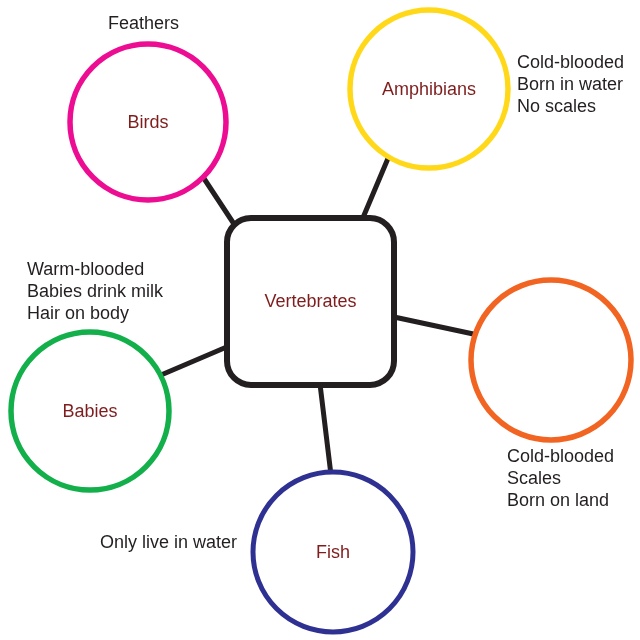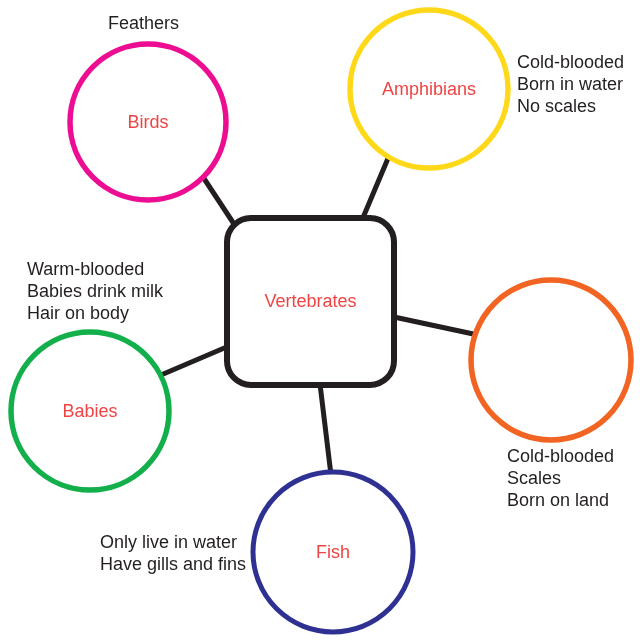--- a/index.html
+++ b/index.html
@@ -21,21 +21,21 @@
     left: 0;
     top: 0;
   }
   .node-label {
     position: absolute;
     display: flex;
     align-items: center;
     justify-content: center;
     text-align: center;
     font-size: 18px;
-    color: #ef4444;
+    color: #7f1d1d;
     pointer-events: none;
   }
   .trait-block {
     position: absolute;
     font-size: 18px;
     line-height: 22px;
     color: #231F20;
     white-space: nowrap;
   }
   
@@ -99,16 +99,15 @@
   </div>
 
   <div class="trait-block traits-reptiles">
     <div>Cold-blooded</div>
     <div>Scales</div>
     <div>Born on land</div>
   </div>
 
   <div class="trait-block traits-fish">
     <div>Only live in water</div>
-    <div>Have gills and fins</div>
   </div>
 
 </div>
 
 </body></html>

